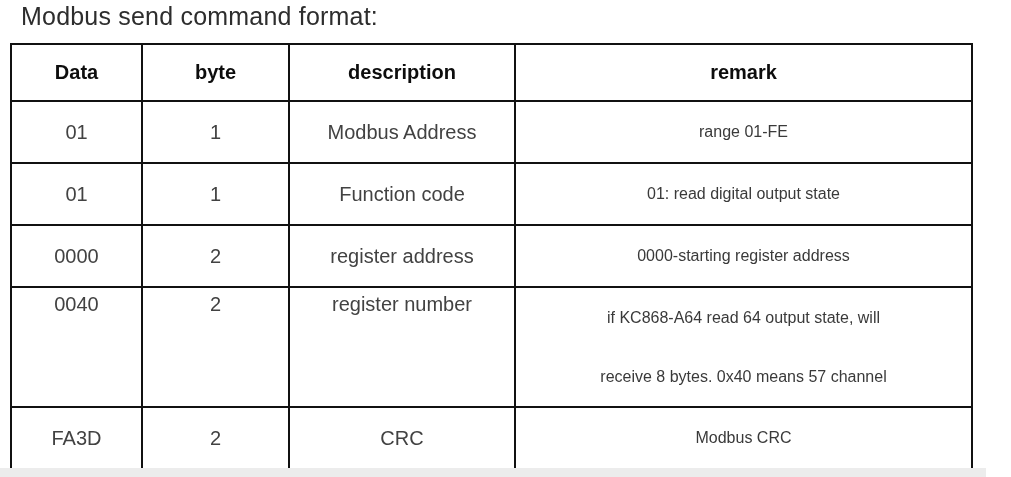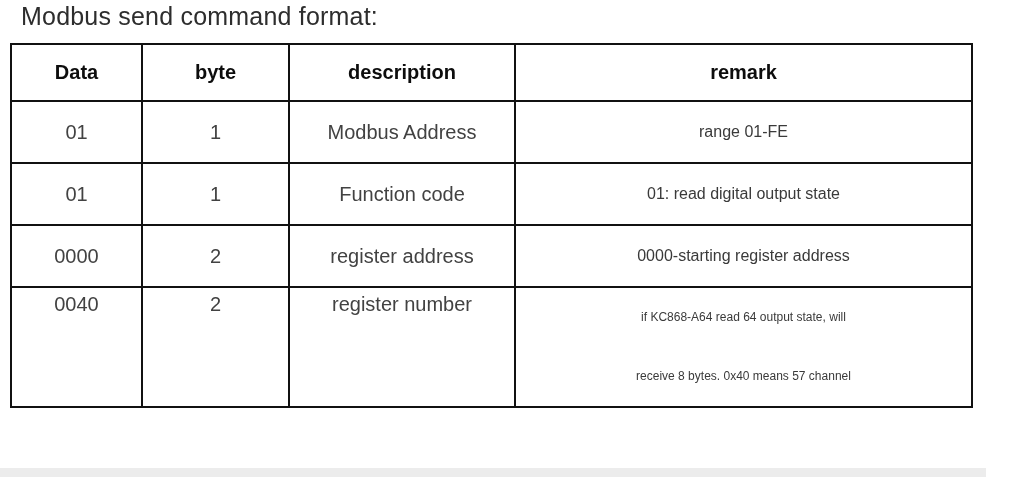--- a/index.html
+++ b/index.html
@@ -65,21 +65,21 @@
   tr.tall-row td.top-aligned {
     vertical-align: top;
   }
   tr.tall-row td.top-aligned .cell-inner {
     display: block;
     margin-top: 5px;
   }
   .remark-line {
     display: block;
     line-height: 59px;
-    font-size: 12px;
+    font-size: 16px;
   }
   .bottom-edge {
     position: absolute;
     left: 0;
     top: 468px;
     width: 986px;
     height: 9px;
     background: #ececec;
   }
 </style>
@@ -132,18 +132,24 @@
           <span class="cell-inner">2</span>
         </td>
         <td class="desc-cell top-aligned">
           <span class="cell-inner">register number</span>
         </td>
         <td class="remark-cell">
           <span class="remark-line">if KC868-A64 read 64 output state, will</span>
           <span class="remark-line">receive 8 bytes. 0x40 means 57 channel</span>
         </td>
       </tr>
+      <tr class="body-row">
+        <td class="data-cell">FA3D</td>
+        <td class="byte-cell">2</td>
+        <td class="desc-cell">CRC</td>
+        <td class="remark-cell">Modbus CRC</td>
+      </tr>
     </tbody>
   </table>
 
   <div class="bottom-edge"></div>
 
 </div>
 
 </body></html>

